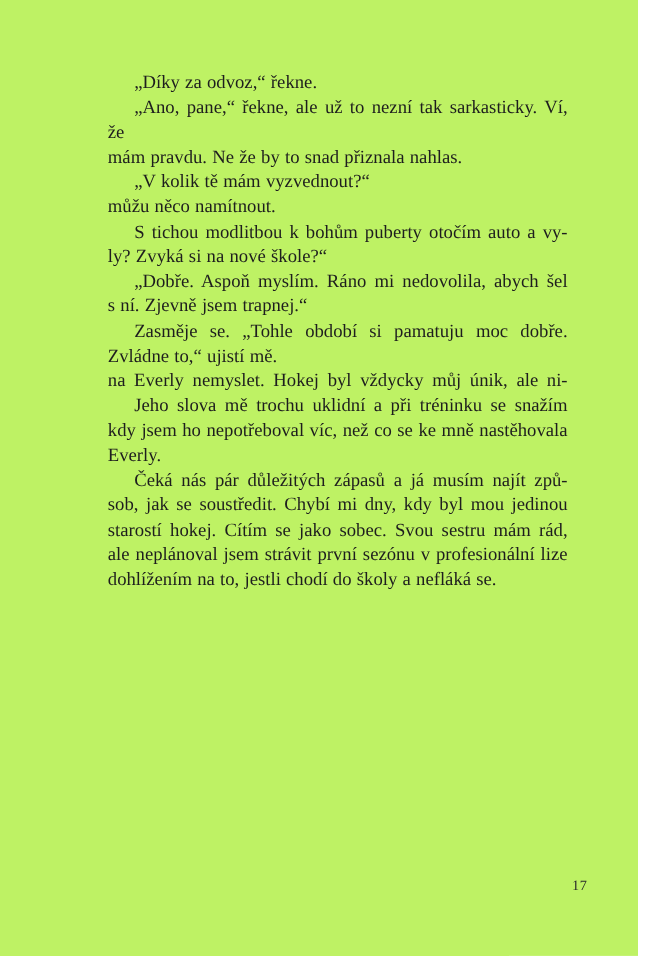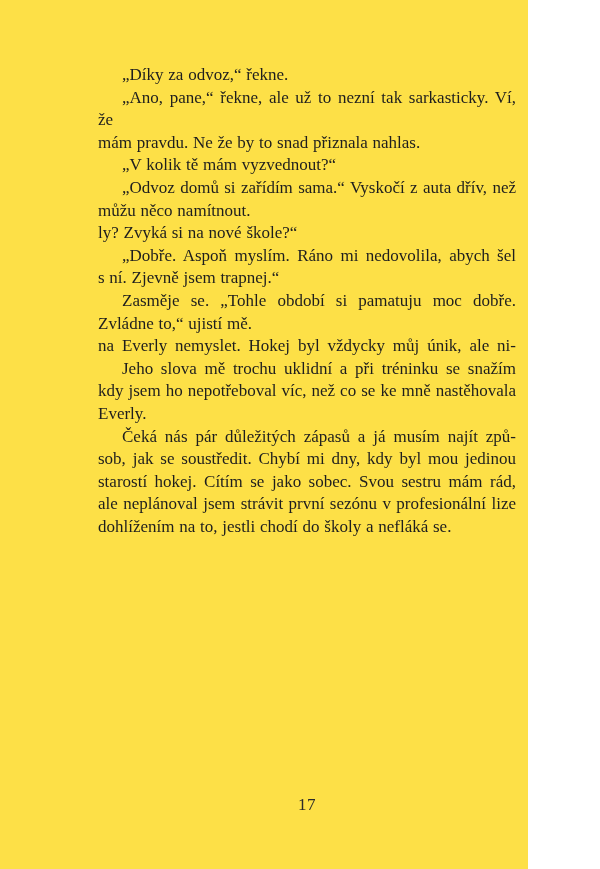--- a/index.html
+++ b/index.html
@@ -2,23 +2,23 @@
 <html><head>
 <meta charset="utf-8">
 <style>
   html, body {
     margin: 0;
     padding: 0;
     background: #ffffff;
   }
   .page {
     position: relative;
-    width: 528px;
+    width: 580px;
     height: 869px;
-    background: #fde047;
+    background: #bef264;
     overflow: hidden;
     font-family: "Liberation Serif", "DejaVu Serif", serif;
     color: #1e1e1e;
   }
   .text-block {
     position: absolute;
     left: 98px;
     top: 64px;
     width: 418px;
     font-size: 17px;
@@ -35,25 +35,25 @@
   }
   .line.just {
     text-align: justify;
     text-align-last: justify;
   }
   .line.indent {
     text-indent: 24px;
   }
   .page-number {
     position: absolute;
-    left: 98px;
+    left: 116px;
     top: 795px;
     width: 418px;
-    text-align: center;
-    font-size: 17px;
+    text-align: right;
+    font-size: 13px;
     line-height: 20px;
     color: #2a2a2a;
     letter-spacing: 0.5px;
   }
 </style>
 </head>
 <body>
 
 <div class="page">
   <div class="text-block">
@@ -61,24 +61,24 @@
         <div class="line indent">„Díky za odvoz,“ řekne.</div>
       </div>
       <div class="paragraph">
         <div class="line indent just">„Ano, pane,“ řekne, ale už to nezní tak sarkasticky. Ví, že</div>
         <div class="line">mám pravdu. Ne že by to snad přiznala nahlas.</div>
       </div>
       <div class="paragraph">
         <div class="line indent">„V kolik tě mám vyzvednout?“</div>
       </div>
       <div class="paragraph">
-        <div class="line indent just">„Odvoz domů si zařídím sama.“ Vyskočí z auta dřív, než</div>
         <div class="line">můžu něco namítnout.</div>
       </div>
       <div class="paragraph">
+        <div class="line indent just">S tichou modlitbou k bohům puberty otočím auto a vy-</div>
       </div>
       <div class="paragraph">
         <div class="line">ly? Zvyká si na nové škole?“</div>
       </div>
       <div class="paragraph">
         <div class="line indent just">„Dobře. Aspoň myslím. Ráno mi nedovolila, abych šel</div>
         <div class="line">s ní. Zjevně jsem trapnej.“</div>
       </div>
       <div class="paragraph">
         <div class="line indent just">Zasměje se. „Tohle období si pamatuju moc dobře.</div>

